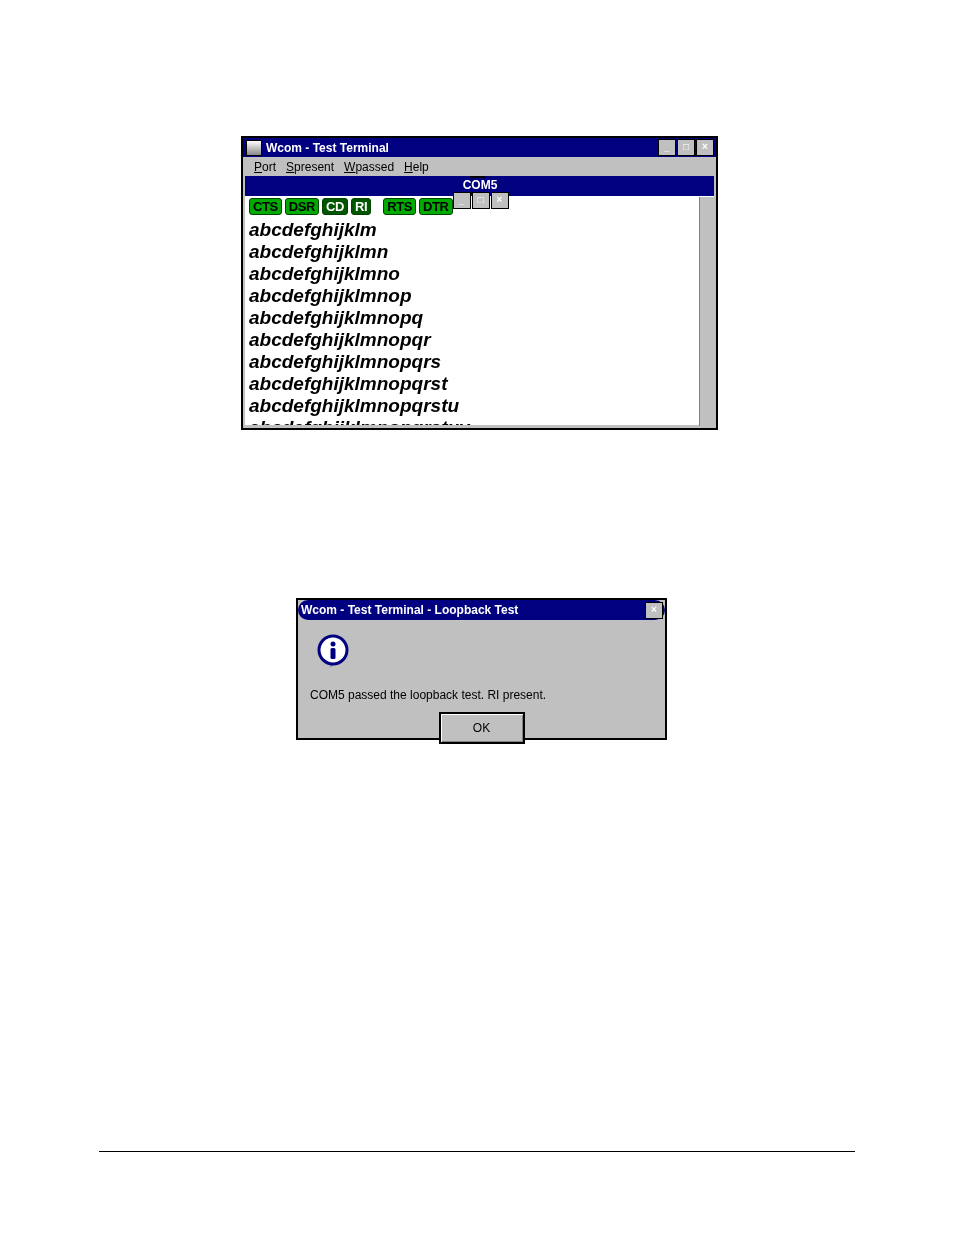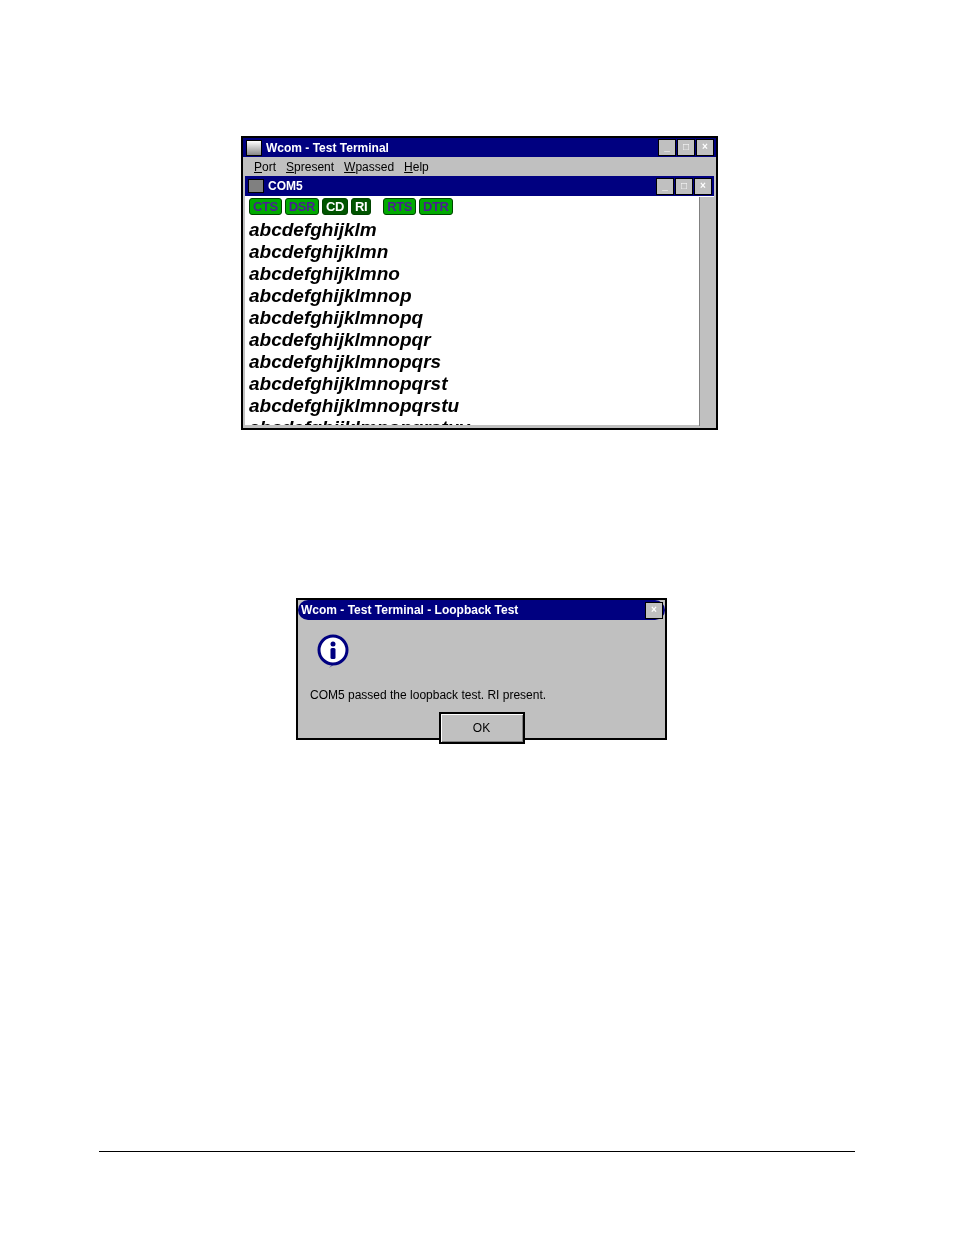--- a/index.html
+++ b/index.html
@@ -62,20 +62,21 @@
   .child-titlebar {
     background: #000080;
     color: #fff;
     height: 20px;
     display: flex;
     align-items: center;
     padding: 0 2px 0 3px;
     font-weight: bold;
     font-size: 12px;
     margin: 0 2px;
+    flex-direction: column;
   }
   .child-titlebar .port-icon {
     width: 14px; height: 12px; margin-right: 4px;
     background: #808080; border: 1px solid #000;
   }
 
   
   .lamps {
     background: #ffffff;
     margin: 0 2px;
@@ -87,21 +88,21 @@
   .lamp {
     display: inline-block;
     padding: 0 3px;
     font-size: 13px;
     font-weight: bold;
     border-radius: 3px;
     border: 1px solid #004400;
     color: #aaffaa;
     letter-spacing: -0.4px;
   }
-  .lamp.on  { background: #00aa00; color: #4c1d95; }
+  .lamp.on  { background: #00aa00; color: #000000; }
   .lamp.off { background: #005500; color: #ffffff; }
   .lamp-gap { width: 6px; }
 
   
   .term-out {
     background: #ffffff;
     margin: 0 2px 2px 2px;
     padding: 2px 4px 0 4px;
     font-family: Arial;
     font-size: 19px;

